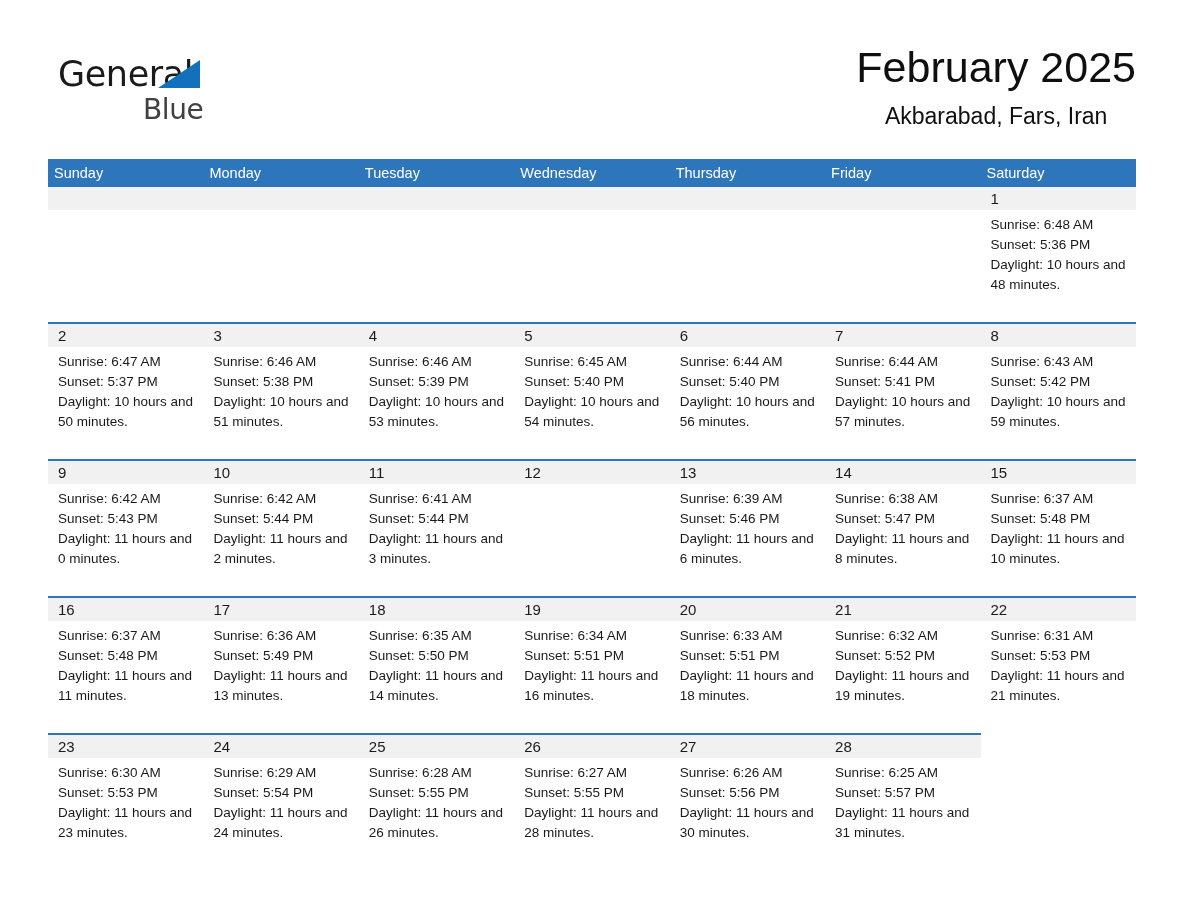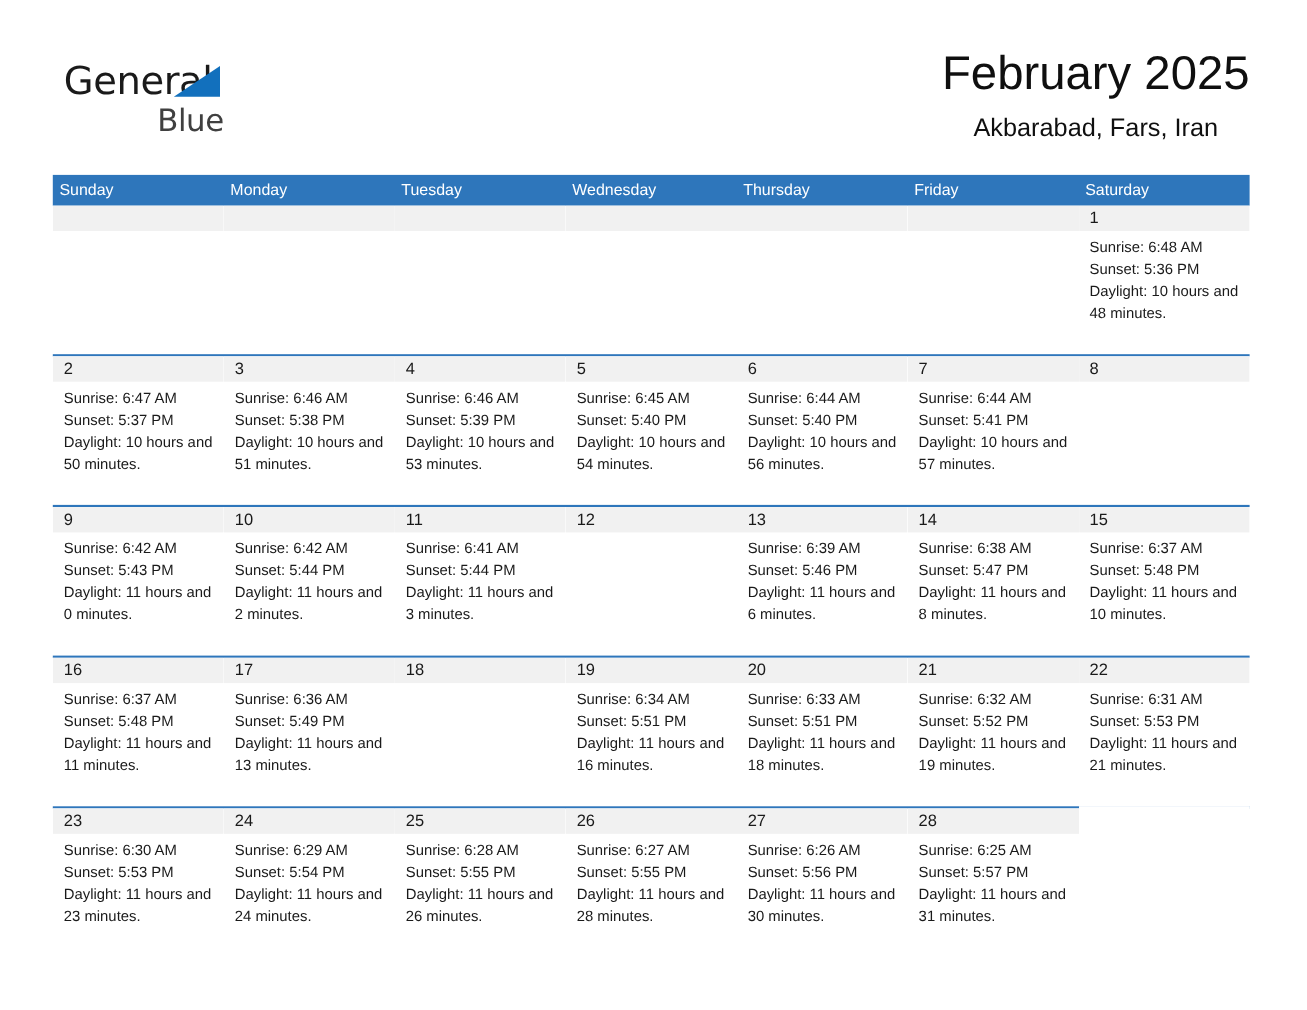--- a/index.html
+++ b/index.html
@@ -256,20 +256,25 @@
           <div class="day-cell">
             <div class="day-number-bar"><span class="day-number">7</span></div>
             <div class="day-info">
               <div class="info-line">Sunrise: 6:44 AM</div>
               <div class="info-line">Sunset: 5:41 PM</div>
               <div class="info-line wrap">Daylight: 10 hours and 57 minutes.</div>
             </div>
           </div>
           <div class="day-cell">
             <div class="day-number-bar"><span class="day-number">8</span></div>
+            <div class="day-info">
+              <div class="info-line">Sunrise: 6:43 AM</div>
+              <div class="info-line">Sunset: 5:42 PM</div>
+              <div class="info-line wrap">Daylight: 10 hours and 59 minutes.</div>
+            </div>
           </div>
         </div>
         <div class="week-row separated">
           <div class="day-cell">
             <div class="day-number-bar"><span class="day-number">9</span></div>
             <div class="day-info">
               <div class="info-line">Sunrise: 6:42 AM</div>
               <div class="info-line">Sunset: 5:43 PM</div>
               <div class="info-line wrap">Daylight: 11 hours and 0 minutes.</div>
             </div>
@@ -330,20 +335,25 @@
           <div class="day-cell">
             <div class="day-number-bar"><span class="day-number">17</span></div>
             <div class="day-info">
               <div class="info-line">Sunrise: 6:36 AM</div>
               <div class="info-line">Sunset: 5:49 PM</div>
               <div class="info-line wrap">Daylight: 11 hours and 13 minutes.</div>
             </div>
           </div>
           <div class="day-cell">
             <div class="day-number-bar"><span class="day-number">18</span></div>
+            <div class="day-info">
+              <div class="info-line">Sunrise: 6:35 AM</div>
+              <div class="info-line">Sunset: 5:50 PM</div>
+              <div class="info-line wrap">Daylight: 11 hours and 14 minutes.</div>
+            </div>
           </div>
           <div class="day-cell">
             <div class="day-number-bar"><span class="day-number">19</span></div>
             <div class="day-info">
               <div class="info-line">Sunrise: 6:34 AM</div>
               <div class="info-line">Sunset: 5:51 PM</div>
               <div class="info-line wrap">Daylight: 11 hours and 16 minutes.</div>
             </div>
           </div>
           <div class="day-cell">

